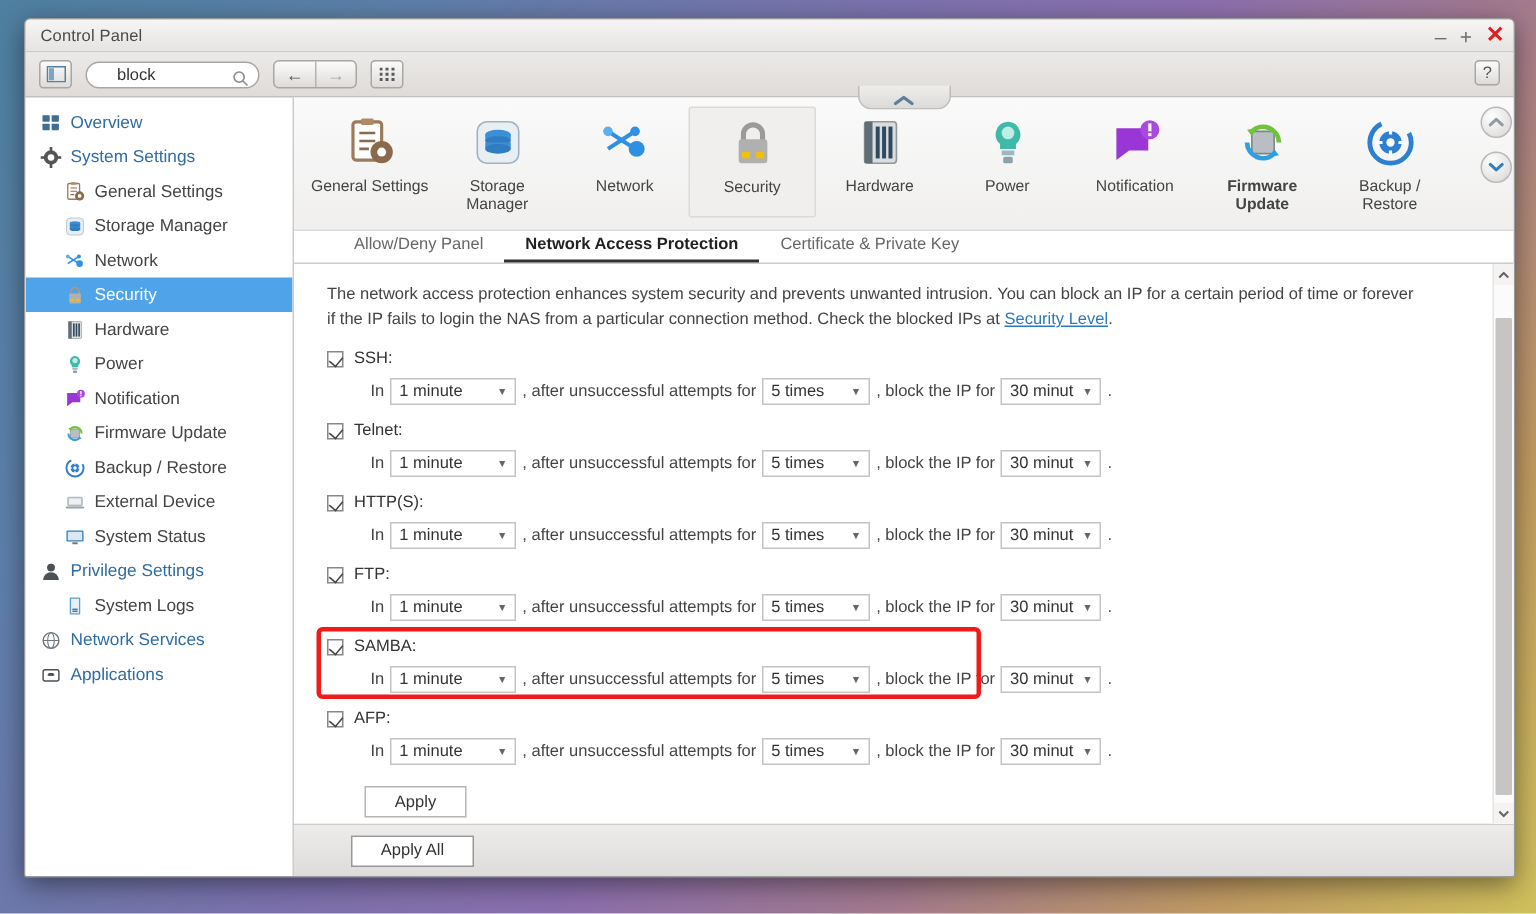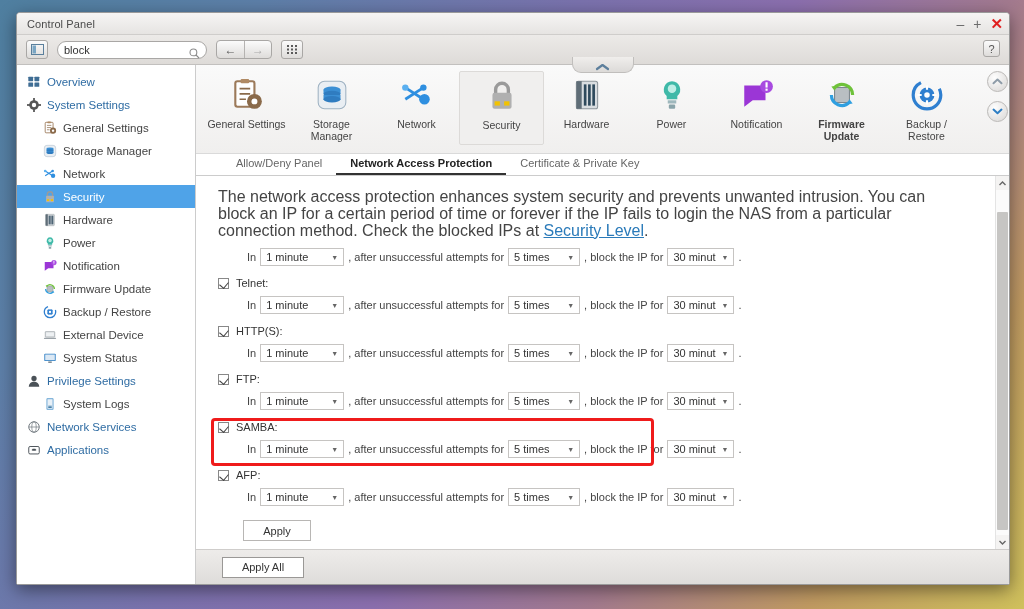--- a/index.html
+++ b/index.html
@@ -42,23 +42,23 @@
     position:relative;
   }
   .tb-square {
     width:22px; height:19px; border-radius:3px;
     background: linear-gradient(#fbfbfb,#dedcda);
     border:1px solid #a9a7a5;
     display:flex; align-items:center; justify-content:center;
   }
   .tb-square svg { display:block; }
   .searchbox {
-    width:150px; height:18px; border-radius:9px;
+    width:116px; height:18px; border-radius:9px;
     background:#fff; border:1px solid #a9a7a5;
-    display:flex; align-items:center; padding:0 6px;
+    display:flex; align-items:center; padding:0 20px;
     position:relative;
   }
   .searchbox input {
     border:0; outline:0; font-size:11px; color:#333; width:112px;
     font-family:"Liberation Sans",sans-serif; background:transparent;
   }
   .searchbox .sicon { position:absolute; right:6px; top:3px; }
   .navgroup {
     display:flex; height:19px; border:1px solid #a9a7a5; border-radius:4px; overflow:hidden;
     background: linear-gradient(#fbfbfb,#dedcda);
@@ -144,21 +144,21 @@
   }
   .tab {
     font-size:11px; color:#666; padding:0 14px 4px; line-height:12px;
     border-bottom:2px solid transparent; white-space:nowrap;
   }
   .tab.active { color:#222; font-weight:bold; border-bottom:2px solid #333; }
 
   .panel { flex:1; background:#fff; position:relative; display:flex; min-height:0; }
   .panel-inner { flex:1; padding:12px 16px 0 22px; overflow:hidden; position:relative; }
 
-  .desc { font-size:16px; color:#444; line-height:17px; max-width:730px; }
+  .desc { font-size:11px; color:#444; line-height:17px; max-width:730px; }
   .desc a { color:#2a7ab9; }
 
   .svc-block { margin-top:9px; }
   .svc-head { display:flex; align-items:center; gap:7px; height:16px;}
   .cb {
     width:11px; height:11px; border:1px solid #888; background:#fff;
     position:relative; flex:0 0 11px;
   }
   .cb::after {
     content:""; position:absolute; left:2px; top:1px; width:5px; height:7px;
@@ -201,21 +201,21 @@
     background:#f4f3f2;}
   .vs-track { flex:1; width:14px; background:#fbfbfb; position:relative; }
   .vs-thumb {
     position:absolute; left:1px; width:11px; background:#c6c5c3; border-radius:1px;
   }
 
   .footer {
     height:35px; flex:0 0 35px;
     background: linear-gradient(#eeecea,#dedcda);
     border-top:1px solid #cfcdcb;
-    display:flex; align-items:center; padding-left:26px;
+    display:flex; align-items:center; padding-left:38px;
   }
   .applyall {
     width:82px; height:21px; background:#fff; border:1px solid #9a9896;
     font-size:11px; color:#333; display:flex; align-items:center; justify-content:center;
   }
 </style>
 </head>
 <body>
 
 <div id="window">
@@ -643,20 +643,24 @@
 
       <div class="panel">
         <div class="panel-inner">
 
           <div class="desc">
             <span>The network access protection enhances system security and prevents unwanted intrusion. You can block an IP for a certain period of time or forever if the IP fails to login the NAS from a particular connection method. Check the blocked IPs at </span><a href="#">Security Level</a><span>.</span>
           </div>
 
           <div id="services">
               <div class="svc-block">
+                <div class="svc-head">
+                  <span class="cb"></span>
+                  <span class="svc-name">SSH:</span>
+                </div>
                 <div class="svc-row">
                   <span class="txt">In</span>
                   <div class="dd w1">
                     <span>1 minute</span>
                     <span class="caret">▼</span>
                   </div>
                   <span class="txt">, after unsuccessful attempts for</span>
                   <div class="dd w2">
                     <span>5 times</span>
                     <span class="caret">▼</span>

